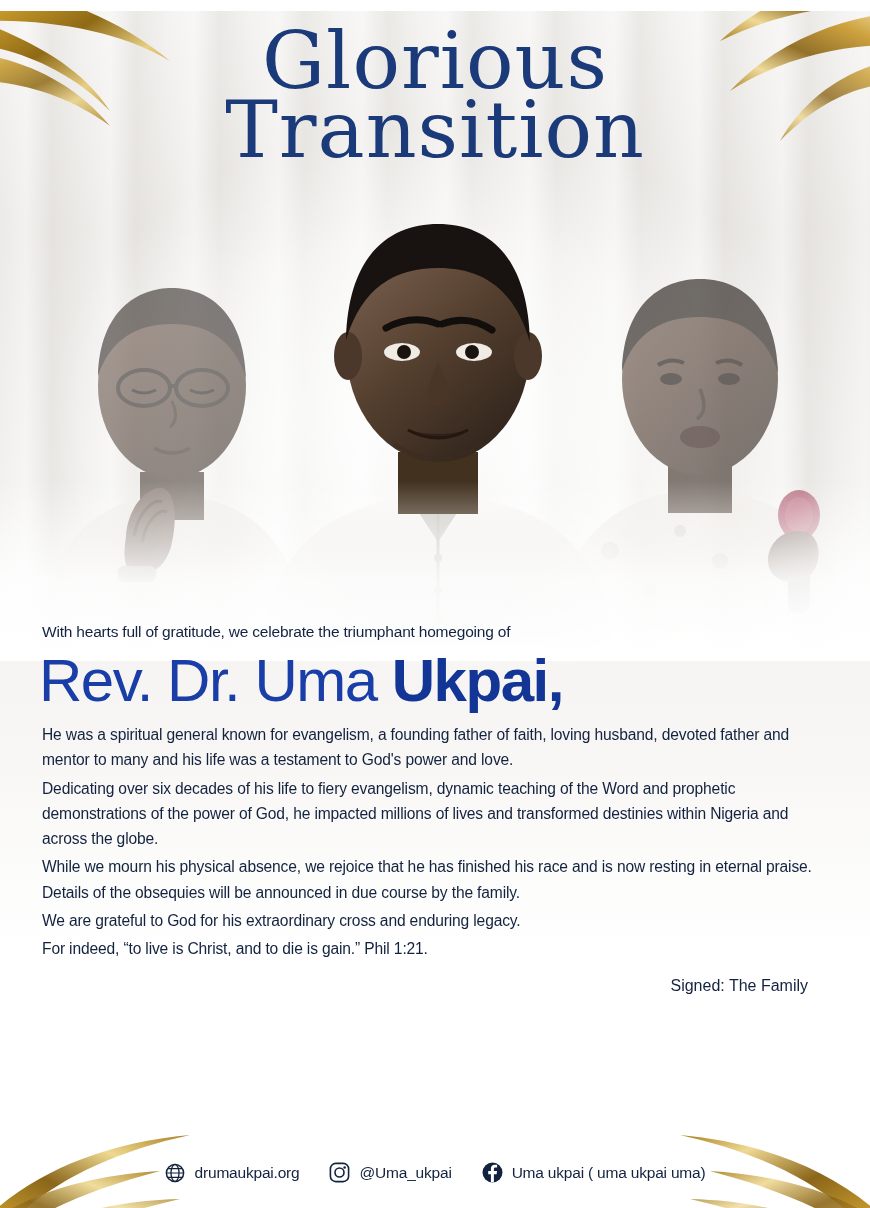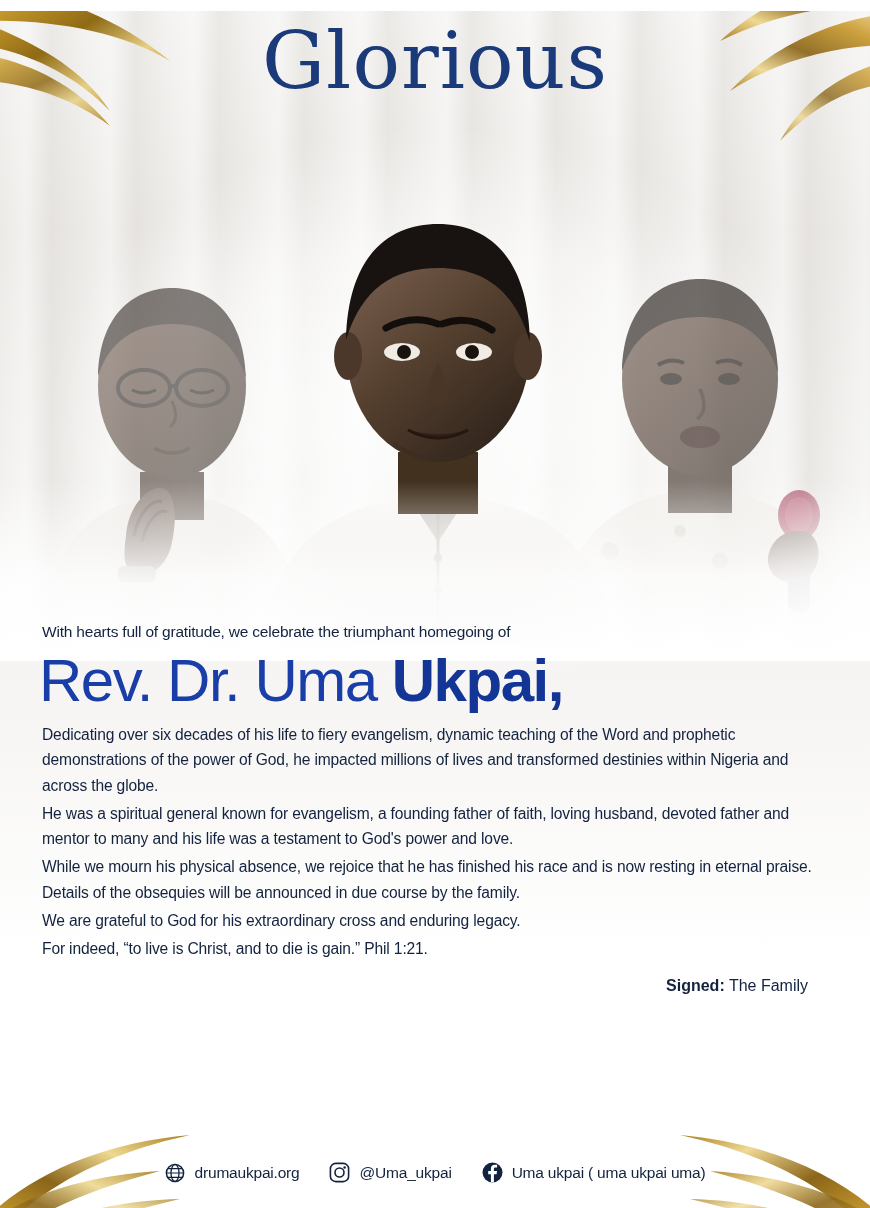--- a/index.html
+++ b/index.html
@@ -134,21 +134,21 @@
     letter-spacing: -0.15px;
     margin-bottom: 3px;
   }
   .signed {
     text-align: right;
     font-size: 16px;
     color: #13223f;
     margin-top: 16px;
     padding-right: 10px;
   }
-  .signed b { font-weight: 700; }
+  .signed b { font-weight: 400; }
 
   
   .footer {
     position: absolute;
     left: 0; right: 0;
     bottom: 36px;
     display: flex;
     justify-content: center;
     align-items: flex-end;
     gap: 30px;
@@ -240,20 +240,21 @@
         </linearGradient>
       </defs>
       <path d="M370,210 C320,140 240,96 130,86 C230,108 300,150 340,210 Z" fill="url(#g4)"></path>
       <path d="M370,210 C330,160 260,128 160,122 C250,146 310,176 330,210 Z" fill="url(#g4)" opacity="0.9"></path>
       <path d="M320,210 C280,172 220,152 140,150 C210,166 260,186 280,210 Z" fill="url(#g4)" opacity="0.75"></path>
     </svg>
   </div>
 
   <div class="title-wrap">
     <div class="title-line1">Glorious</div>
+    <div class="title-line2">Transition</div>
   </div>
 
   <div class="photos">
 
     <div class="photo photo-left">
       <svg width="300" height="390" viewBox="0 0 300 390">
         <defs>
           <linearGradient id="skL" x1="0" y1="0" x2="1" y2="1">
             <stop offset="0%" stop-color="#6a5347"></stop>
             <stop offset="55%" stop-color="#4a382e"></stop>
@@ -400,22 +401,22 @@
   <div class="fade-bottom"></div>
 
   <div class="content">
     <div class="intro">With hearts full of gratitude, we celebrate the triumphant homegoing of</div>
 
     <div class="name">
       <span class="light">Rev. Dr. Uma </span><span class="bold">Ukpai,</span>
     </div>
 
     <div class="body-text">
+      <p>He was a spiritual general known for evangelism, a founding father of faith, loving husband, devoted father and mentor to many and his life was a testament to God's power and love.</p>
       <p>Dedicating over six decades of his life to fiery evangelism, dynamic teaching of the Word and prophetic demonstrations of the power of God, he impacted millions of lives and transformed destinies within Nigeria and across the globe.</p>
-      <p>He was a spiritual general known for evangelism, a founding father of faith, loving husband, devoted father and mentor to many and his life was a testament to God's power and love.</p>
       <p>While we mourn his physical absence, we rejoice that he has finished his race and is now resting in eternal praise. Details of the obsequies will be announced in due course by the family.</p>
       <p>We are grateful to God for his extraordinary cross and enduring legacy.</p>
       <p>For indeed, “to live is Christ, and to die is gain.” Phil 1:21.</p>
     </div>
 
     <div class="signed">
       <b>Signed:</b>
       <span>The Family</span>
     </div>
   </div>

